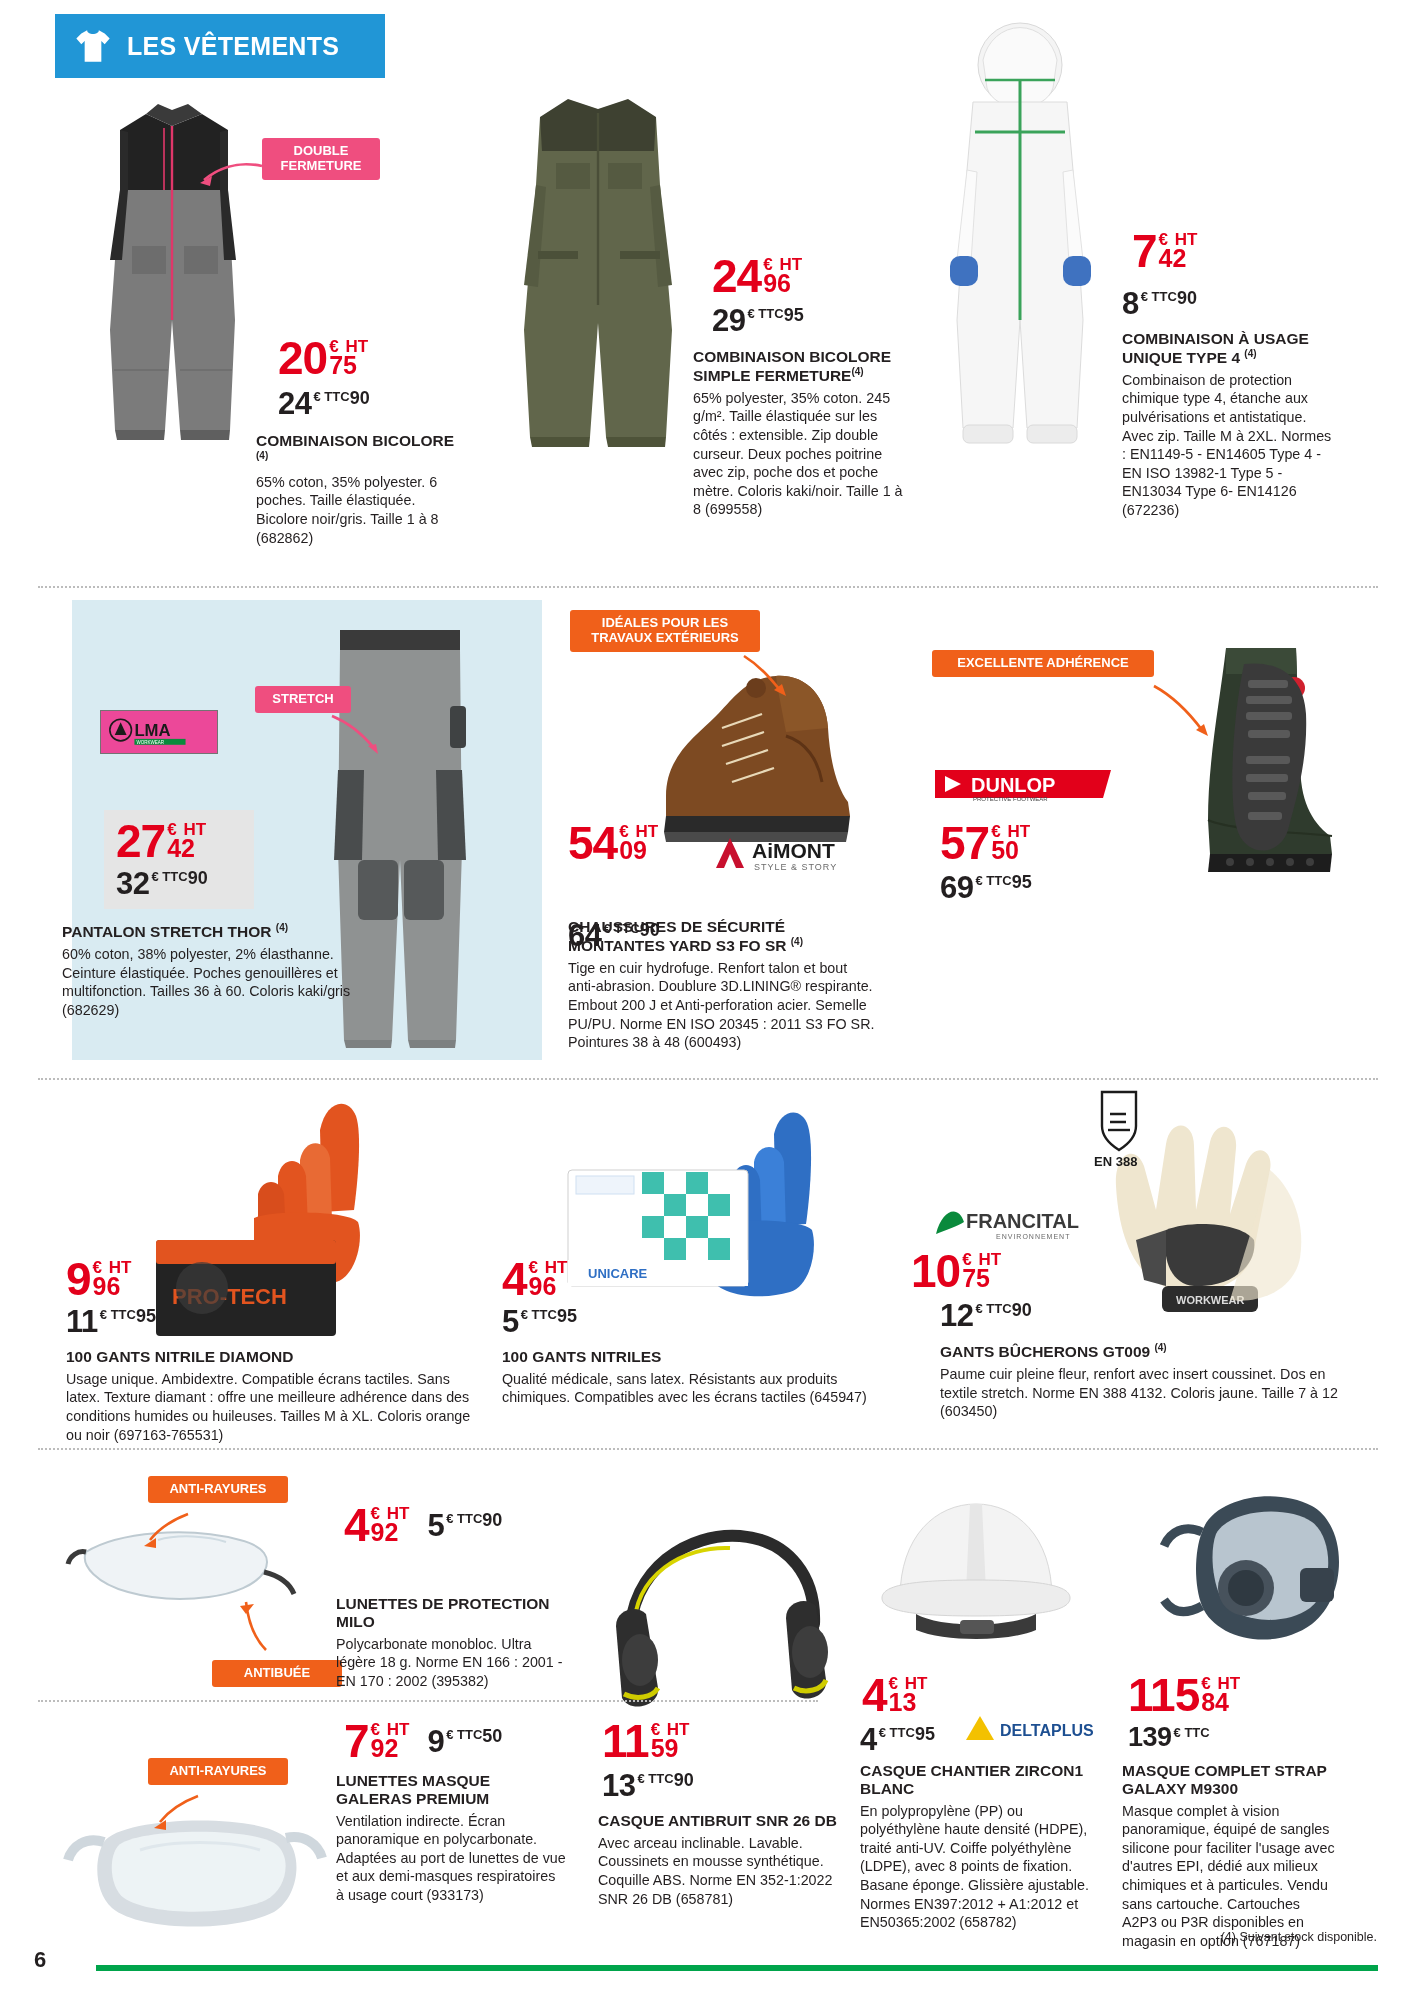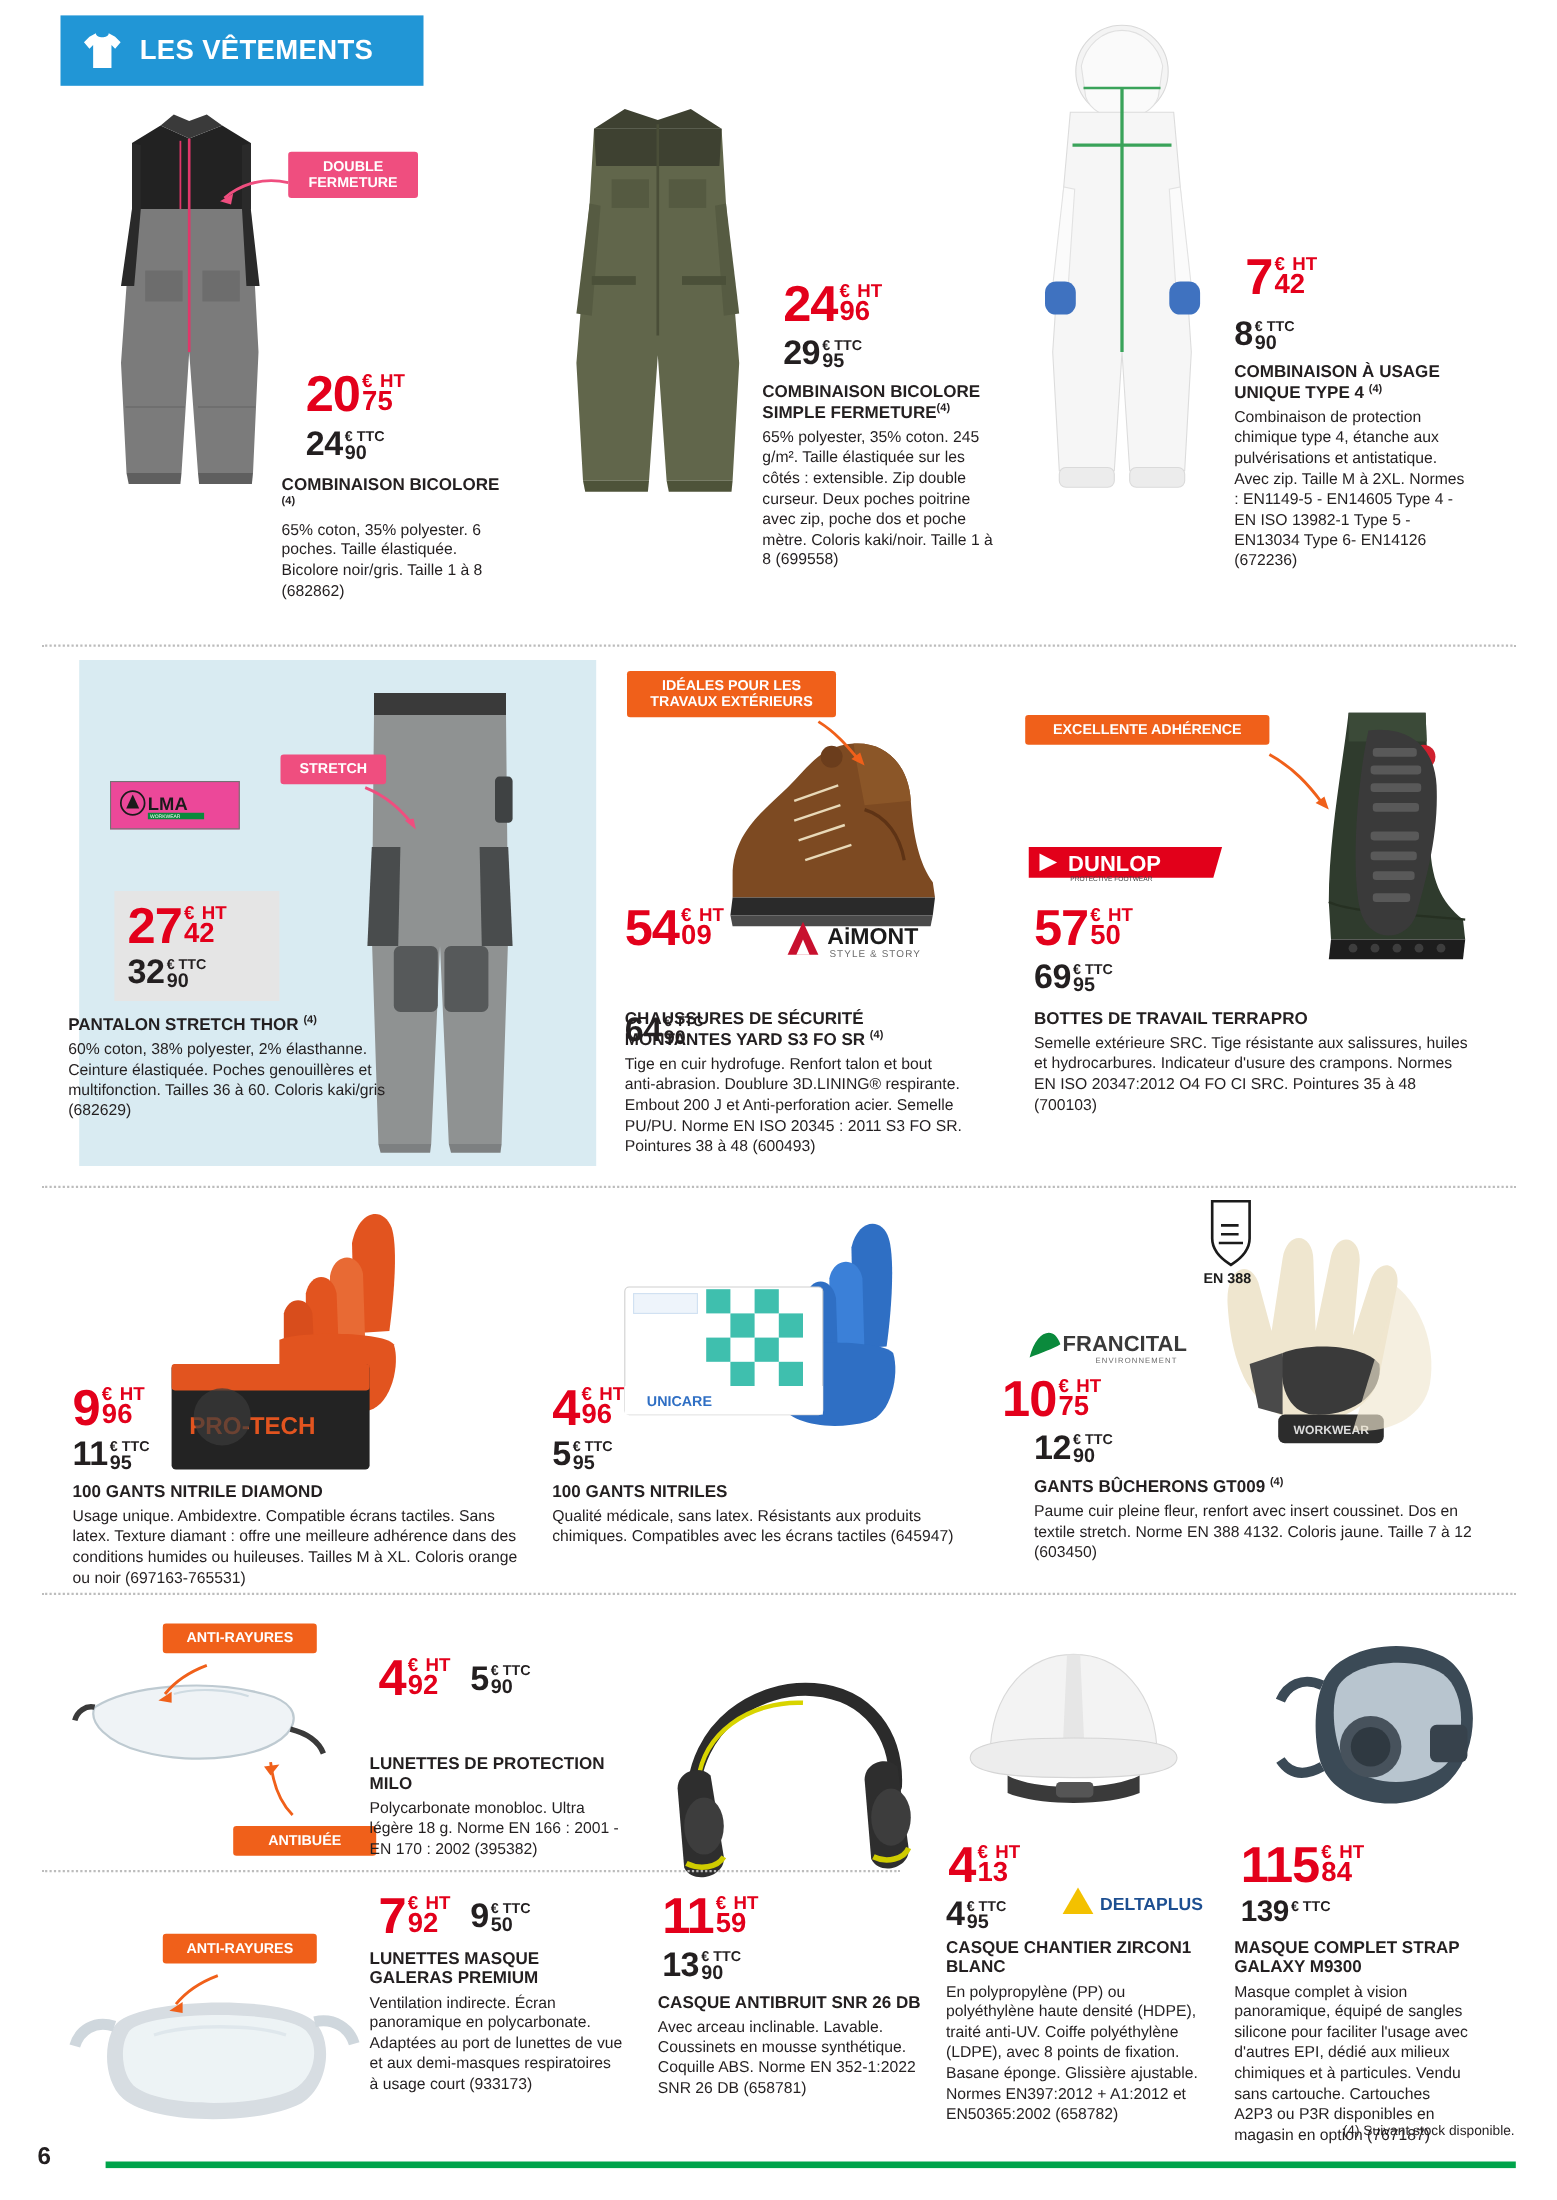--- a/index.html
+++ b/index.html
@@ -37,21 +37,21 @@
   
   .price-ht { color:#e3001b; font-weight:bold; line-height:1; display:flex; align-items:flex-start; }
   .price-ht .big { font-size:46px; letter-spacing:-1px; }
   .price-ht .frac { display:flex; flex-direction:column; margin-left:2px; line-height:1; padding-top:3px; }
   .price-ht .frac .top { font-size:17px; }
   .price-ht .frac .top .ht { font-size:17px; margin-left:2px; }
   .price-ht .frac .cents { font-size:25px; font-weight:bold; margin-top:-2px; }
 
   .price-ttc { color:#231f20; font-weight:bold; line-height:1; display:flex; align-items:flex-start; }
   .price-ttc .big { font-size:31px; letter-spacing:-.5px; }
-  .price-ttc .frac { display:flex; flex-direction:column; margin-left:2px; line-height:1; padding-top:2px;}
+  .price-ttc .frac { display:flex; flex-direction:row; margin-left:2px; line-height:1; padding-top:2px;}
   .price-ttc .frac .top { font-size:13px; }
   .price-ttc .frac .cents { font-size:18px; margin-top:-1px; }
 
   .price-ttc.inline-ttc .big { font-size:27px; }
 
   
   .callout {
     position:absolute;
     color:#fff; font-weight:bold; font-size:13px;
     text-align:center; line-height:1.15;
@@ -404,24 +404,20 @@
     </div>
   </div>
   <div style="position:absolute; left:940px; top:872px;">
     <div class="price-ttc">
       <span class="big">69</span>
       <span class="frac">
         <span class="top"><span>€</span> <span>TTC</span></span>
         <span class="cents">95</span>
       </span>
     </div>
-  </div>
-  <div style="position:absolute; left:940px; top:918px; width:400px;">
-    <p class="ptitle">BOTTES DE TRAVAIL TERRAPRO</p>
-    <p class="pdesc">Semelle extérieure SRC. Tige résistante aux salissures, huiles et hydrocarbures. Indicateur d'usure des crampons. Normes EN ISO 20347:2012 O4 FO CI SRC. Pointures 35 à 48 (700103)</p>
   </div>
 
   <div class="sep" style="top:1078px;"></div>
 
   <div class="img-wrap" style="left:150px; top:1090px; width:280px; height:260px;">
     <svg viewBox="0 0 280 260" width="280" height="260">
       <path d="M170 40 C176 10 198 6 206 26 C212 44 208 90 204 120 L172 122 Z" fill="#e2541f"></path>
       <path d="M150 70 C154 48 176 48 180 68 L182 130 L150 132 Z" fill="#e86a34"></path>
       <path d="M128 86 C132 66 152 66 156 86 L158 138 L128 140 Z" fill="#e2541f"></path>
       <path d="M108 104 C112 88 130 88 134 104 L136 146 L108 148 Z" fill="#d84d1c"></path>

